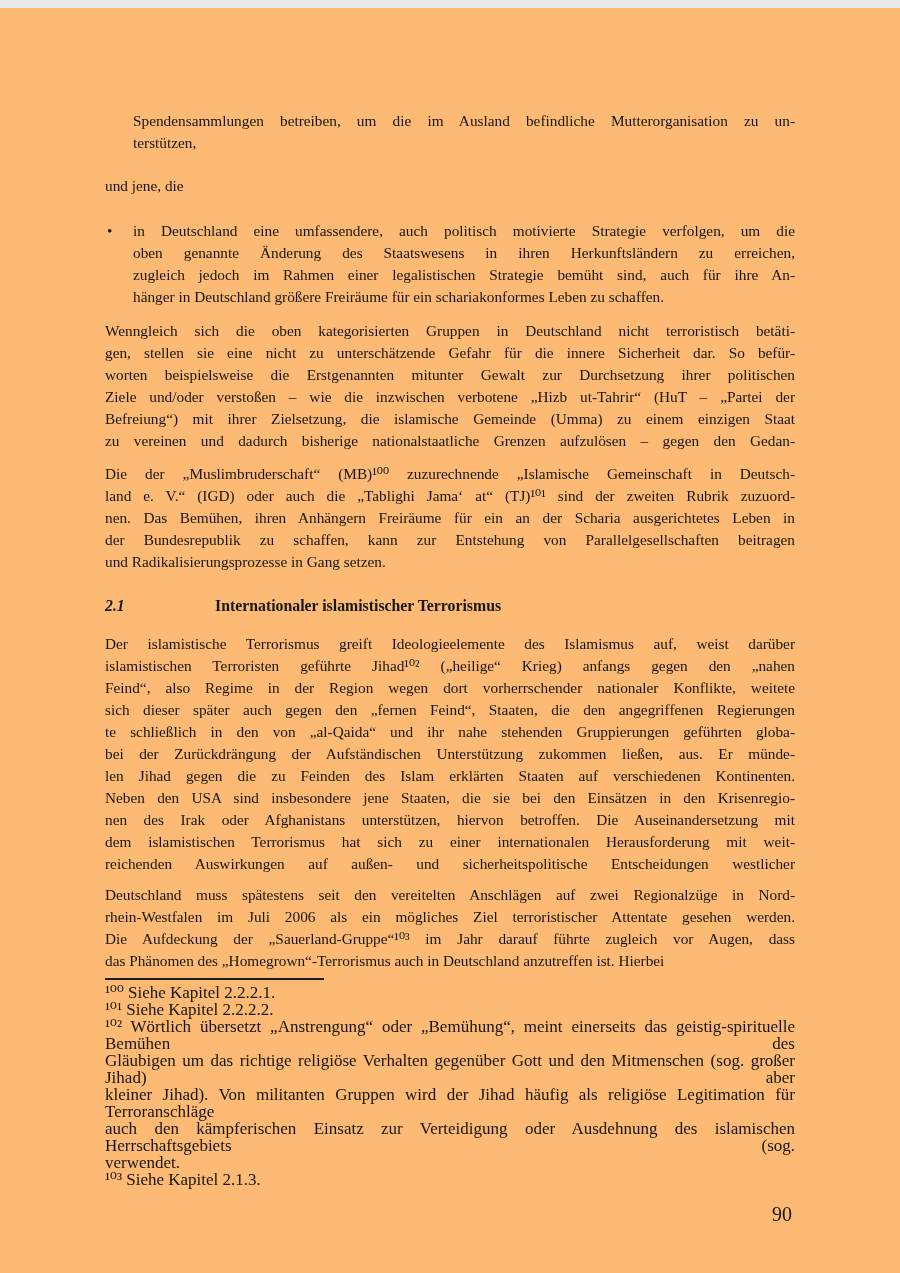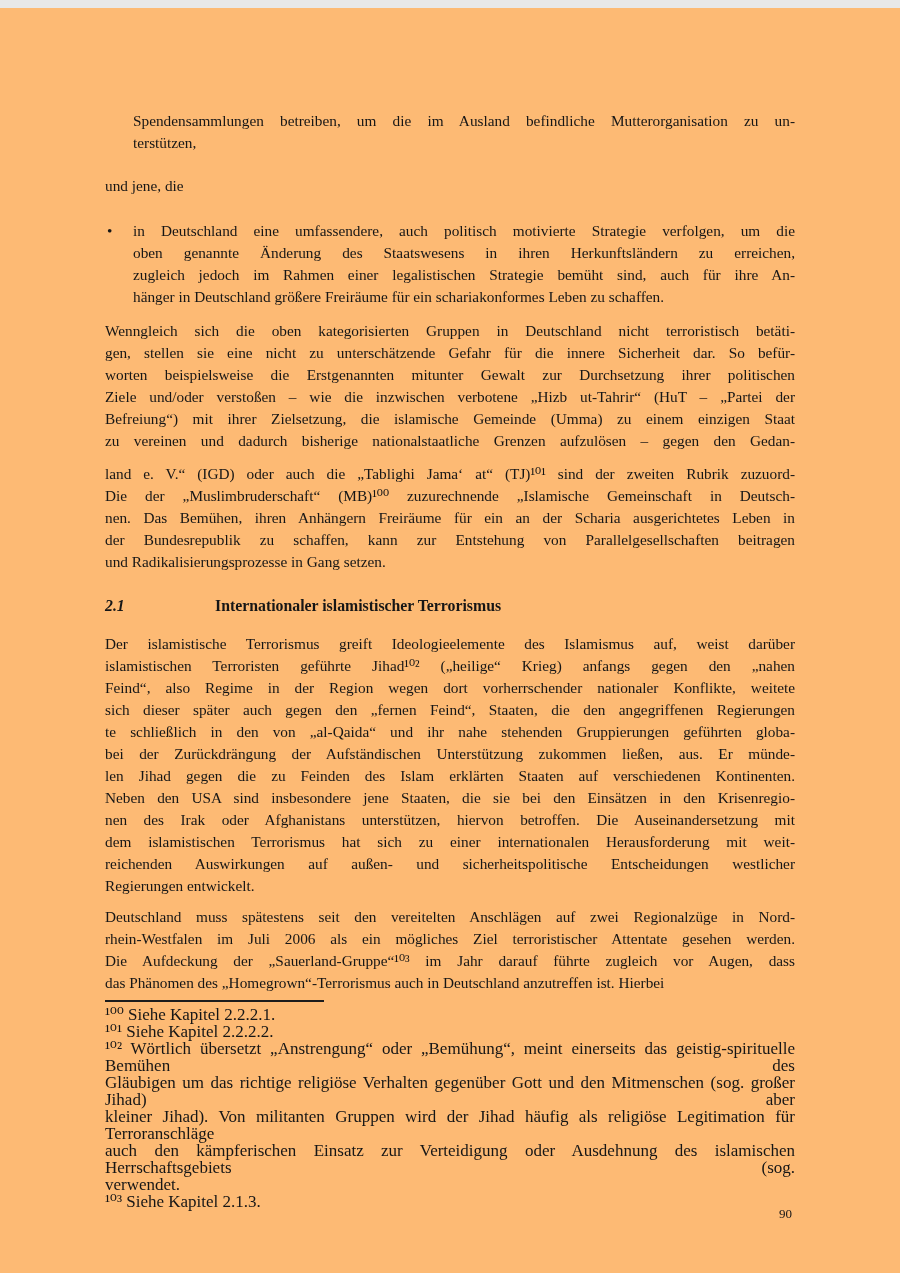--- a/index.html
+++ b/index.html
@@ -53,21 +53,21 @@
     height: 0;
     border-top: 2px solid #1c1c1c;
   }
   .footnotes { margin-top: 4px; font-size: 12.6px; }
   .footnotes .ln { line-height: 17px; font-size: 17px; }
   .fn { margin: 0; }
   .page-number {
     position: absolute;
     top: 1196px;
     right: 108px;
-    font-size: 13px;
+    font-size: 20px;
     line-height: 20px;
   }
 </style>
 </head>
 <body>
 
 <div class="page">
   <div class="content">
 
     <div class="block hanging">
@@ -90,22 +90,22 @@
     <div class="block mt12">
         <div class="ln j">Wenngleich sich die oben kategorisierten Gruppen in Deutschland nicht terroristisch betäti-</div>
         <div class="ln j">gen, stellen sie eine nicht zu unterschätzende Gefahr für die innere Sicherheit dar. So befür-</div>
         <div class="ln j">worten beispielsweise die Erstgenannten mitunter Gewalt zur Durchsetzung ihrer politischen</div>
         <div class="ln j">Ziele und/oder verstoßen – wie die inzwischen verbotene „Hizb ut-Tahrir“ (HuT – „Partei der</div>
         <div class="ln j">Befreiung“) mit ihrer Zielsetzung, die islamische Gemeinde (Umma) zu einem einzigen Staat</div>
         <div class="ln j">zu vereinen und dadurch bisherige nationalstaatliche Grenzen aufzulösen – gegen den Gedan-</div>
       </div>
 
     <div class="block mt11">
+        <div class="ln j">Die der „Muslimbruderschaft“ (MB)¹⁰⁰ zuzurechnende „Islamische Gemeinschaft in Deutsch-</div>
         <div class="ln j">land e. V.“ (IGD) oder auch die „Tablighi Jama‘ at“ (TJ)¹⁰¹ sind der zweiten Rubrik zuzuord-</div>
-        <div class="ln j">Die der „Muslimbruderschaft“ (MB)¹⁰⁰ zuzurechnende „Islamische Gemeinschaft in Deutsch-</div>
         <div class="ln j">nen. Das Bemühen, ihren Anhängern Freiräume für ein an der Scharia ausgerichtetes Leben in</div>
         <div class="ln j">der Bundesrepublik zu schaffen, kann zur Entstehung von Parallelgesellschaften beitragen</div>
         <div class="ln">und Radikalisierungsprozesse in Gang setzen.</div>
       </div>
 
     <div class="heading">
       <span class="hnum">2.1</span>
       <span class="htitle">Internationaler islamistischer Terrorismus</span>
     </div>
 
@@ -114,21 +114,20 @@
         <div class="ln j">islamistischen Terroristen geführte Jihad¹⁰² („heilige“ Krieg) anfangs gegen den „nahen</div>
         <div class="ln j">Feind“, also Regime in der Region wegen dort vorherrschender nationaler Konflikte, weitete</div>
         <div class="ln j">sich dieser später auch gegen den „fernen Feind“, Staaten, die den angegriffenen Regierungen</div>
         <div class="ln j">te schließlich in den von „al-Qaida“ und ihr nahe stehenden Gruppierungen geführten globa-</div>
         <div class="ln j">bei der Zurückdrängung der Aufständischen Unterstützung zukommen ließen, aus. Er münde-</div>
         <div class="ln j">len Jihad gegen die zu Feinden des Islam erklärten Staaten auf verschiedenen Kontinenten.</div>
         <div class="ln j">Neben den USA sind insbesondere jene Staaten, die sie bei den Einsätzen in den Krisenregio-</div>
         <div class="ln j">nen des Irak oder Afghanistans unterstützen, hiervon betroffen. Die Auseinandersetzung mit</div>
         <div class="ln j">dem islamistischen Terrorismus hat sich zu einer internationalen Herausforderung mit weit-</div>
         <div class="ln j">reichenden Auswirkungen auf außen- und sicherheitspolitische Entscheidungen westlicher</div>
-        <div class="ln">Regierungen entwickelt.</div>
       </div>
 
     <div class="block mt9">
         <div class="ln j">Deutschland muss spätestens seit den vereitelten Anschlägen auf zwei Regionalzüge in Nord-</div>
         <div class="ln j">rhein-Westfalen im Juli 2006 als ein mögliches Ziel terroristischer Attentate gesehen werden.</div>
         <div class="ln j">Die Aufdeckung der „Sauerland-Gruppe“¹⁰³ im Jahr darauf führte zugleich vor Augen, dass</div>
         <div class="ln">das Phänomen des „Homegrown“-Terrorismus auch in Deutschland anzutreffen ist. Hierbei</div>
       </div>
 
     <div class="fn-separator"></div>

